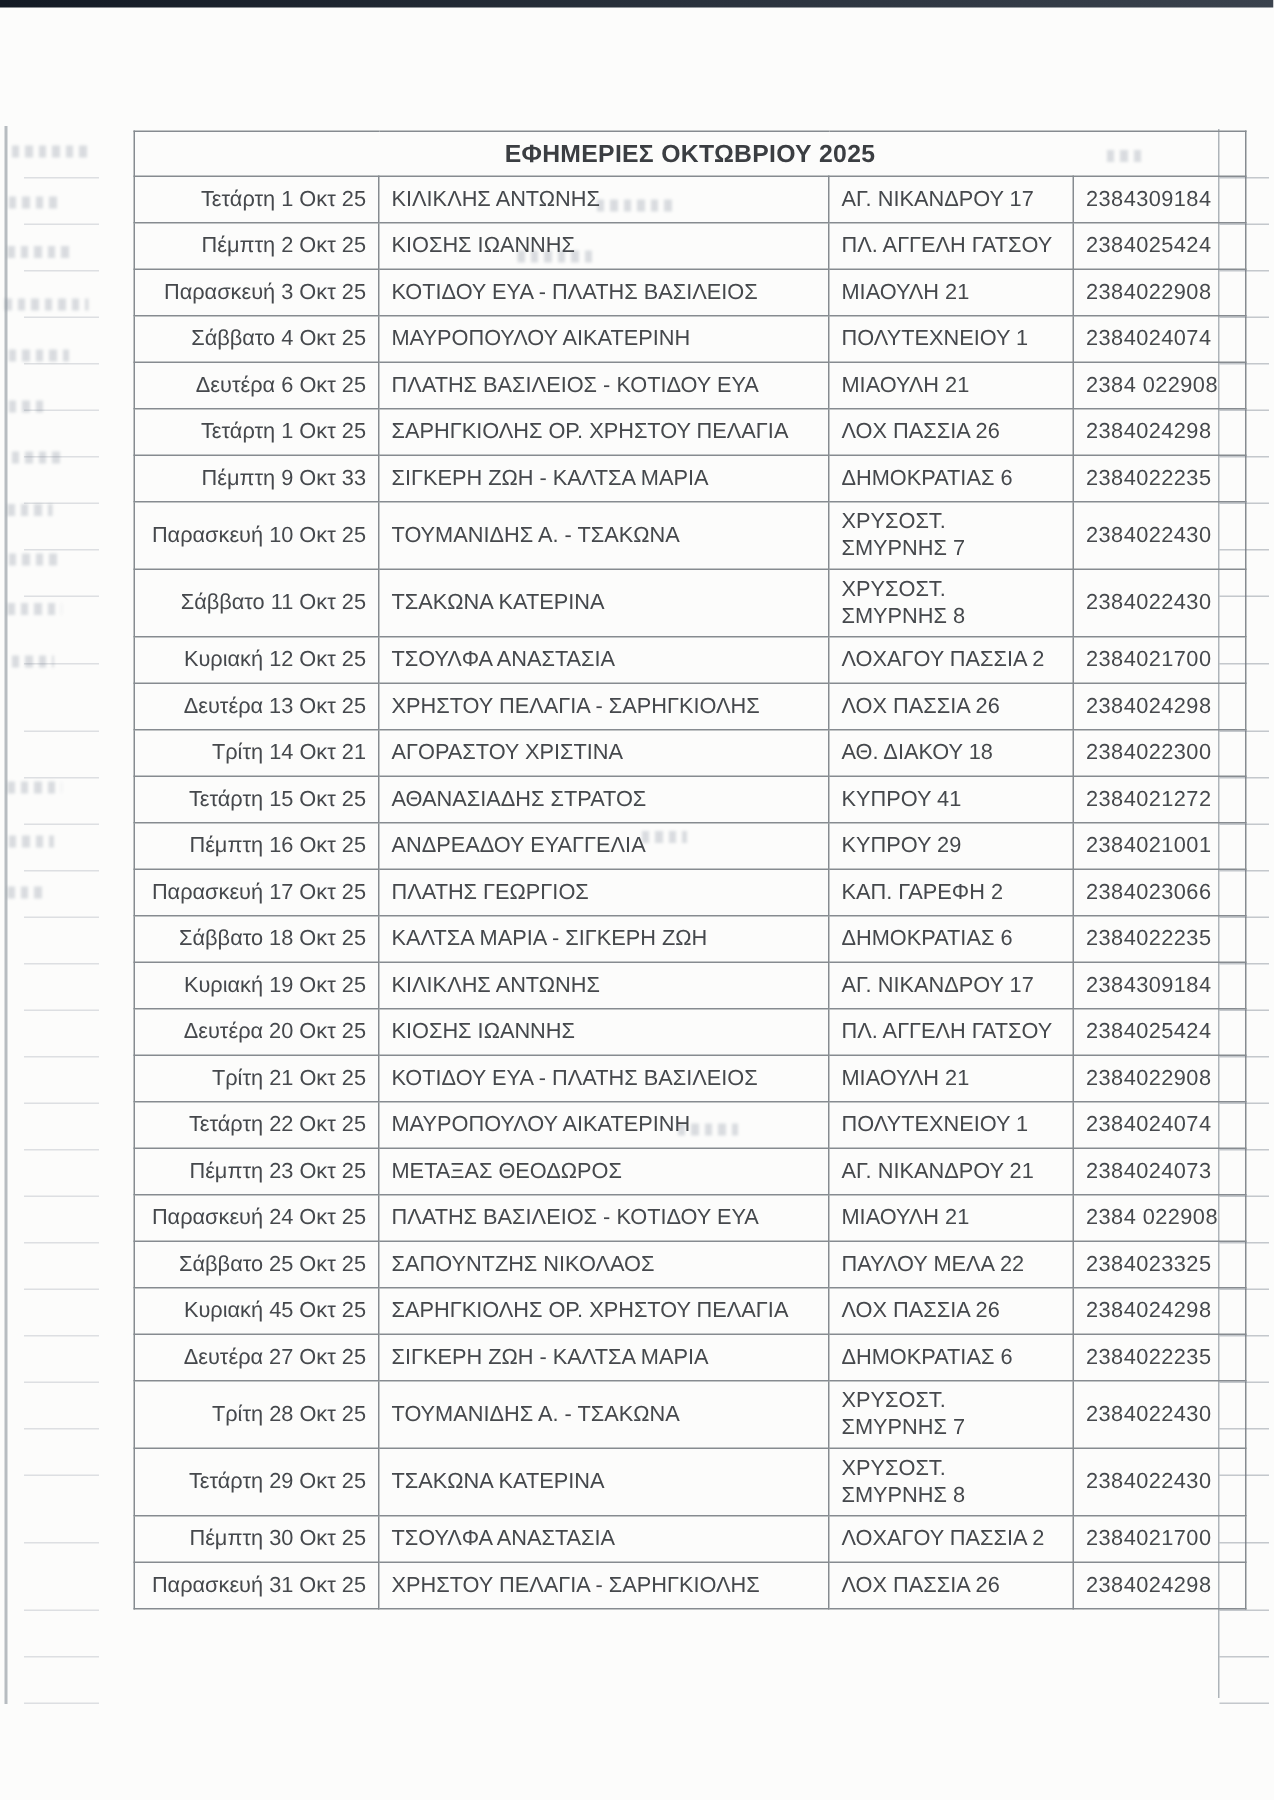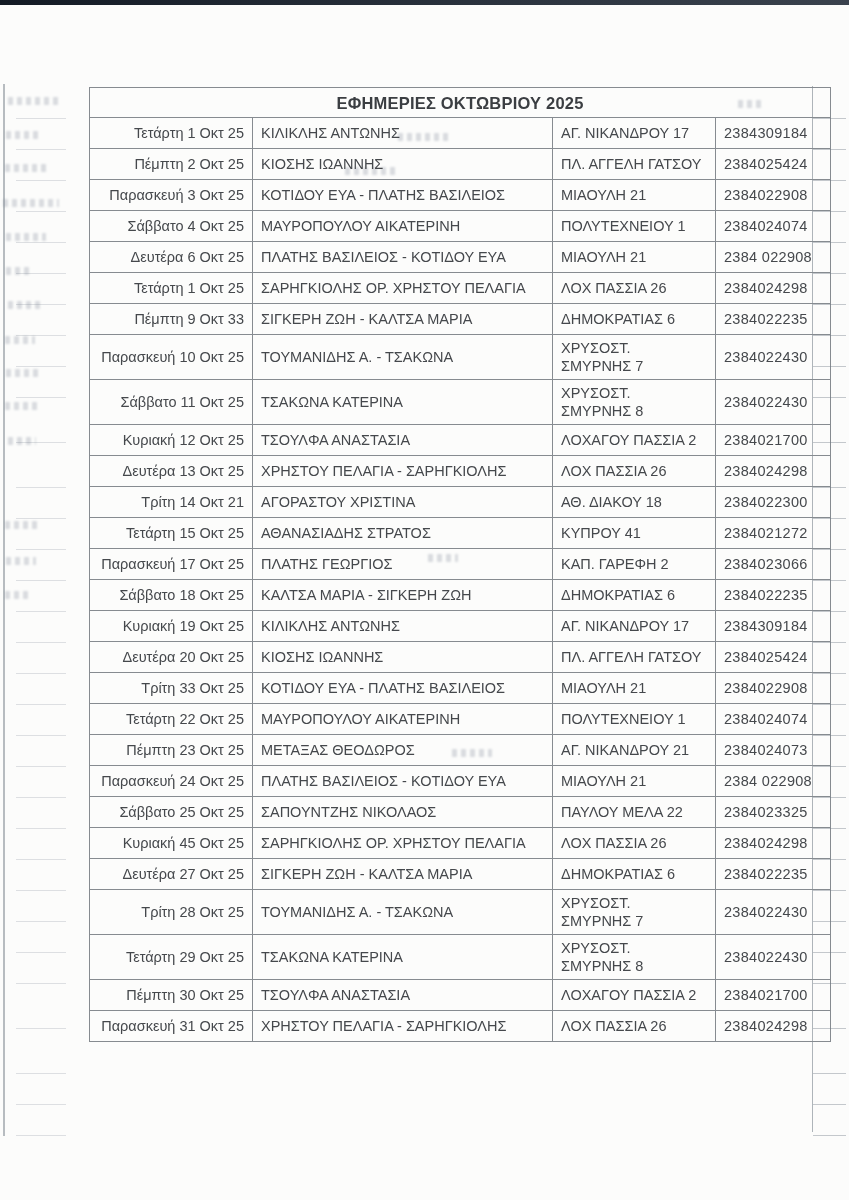--- a/index.html
+++ b/index.html
@@ -185,20 +185,26 @@
     <td class="c-addr">ΑΘ. ΔΙΑΚΟΥ 18</td>
     <td class="c-phone">2384022300</td>
   </tr>
       <tr>
     <td class="c-date">Τετάρτη 15 Οκτ 25</td>
     <td class="c-name">ΑΘΑΝΑΣΙΑΔΗΣ ΣΤΡΑΤΟΣ</td>
     <td class="c-addr">ΚΥΠΡΟΥ 41</td>
     <td class="c-phone">2384021272</td>
   </tr>
       <tr>
+    <td class="c-date">Πέμπτη 16 Οκτ 25</td>
+    <td class="c-name">ΑΝΔΡΕΑΔΟΥ ΕΥΑΓΓΕΛΙΑ</td>
+    <td class="c-addr">ΚΥΠΡΟΥ 29</td>
+    <td class="c-phone">2384021001</td>
+  </tr>
+      <tr>
     <td class="c-date">Παρασκευή 17 Οκτ 25</td>
     <td class="c-name">ΠΛΑΤΗΣ ΓΕΩΡΓΙΟΣ</td>
     <td class="c-addr">ΚΑΠ. ΓΑΡΕΦΗ 2</td>
     <td class="c-phone">2384023066</td>
   </tr>
       <tr>
     <td class="c-date">Σάββατο 18 Οκτ 25</td>
     <td class="c-name">ΚΑΛΤΣΑ ΜΑΡΙΑ - ΣΙΓΚΕΡΗ ΖΩΗ</td>
     <td class="c-addr">ΔΗΜΟΚΡΑΤΙΑΣ 6</td>
     <td class="c-phone">2384022235</td>
@@ -209,21 +215,21 @@
     <td class="c-addr">ΑΓ. ΝΙΚΑΝΔΡΟΥ 17</td>
     <td class="c-phone">2384309184</td>
   </tr>
       <tr>
     <td class="c-date">Δευτέρα 20 Οκτ 25</td>
     <td class="c-name">ΚΙΟΣΗΣ ΙΩΑΝΝΗΣ</td>
     <td class="c-addr">ΠΛ. ΑΓΓΕΛΗ ΓΑΤΣΟΥ</td>
     <td class="c-phone">2384025424</td>
   </tr>
       <tr>
-    <td class="c-date">Τρίτη 33 Οκτ 25</td>
+    <td class="c-date">Τρίτη 21 Οκτ 25</td>
     <td class="c-name">ΚΟΤΙΔΟΥ ΕΥΑ - ΠΛΑΤΗΣ ΒΑΣΙΛΕΙΟΣ</td>
     <td class="c-addr">ΜΙΑΟΥΛΗ 21</td>
     <td class="c-phone">2384022908</td>
   </tr>
       <tr>
     <td class="c-date">Τετάρτη 22 Οκτ 25</td>
     <td class="c-name">ΜΑΥΡΟΠΟΥΛΟΥ ΑΙΚΑΤΕΡΙΝΗ</td>
     <td class="c-addr">ΠΟΛΥΤΕΧΝΕΙΟΥ 1</td>
     <td class="c-phone">2384024074</td>
   </tr>

